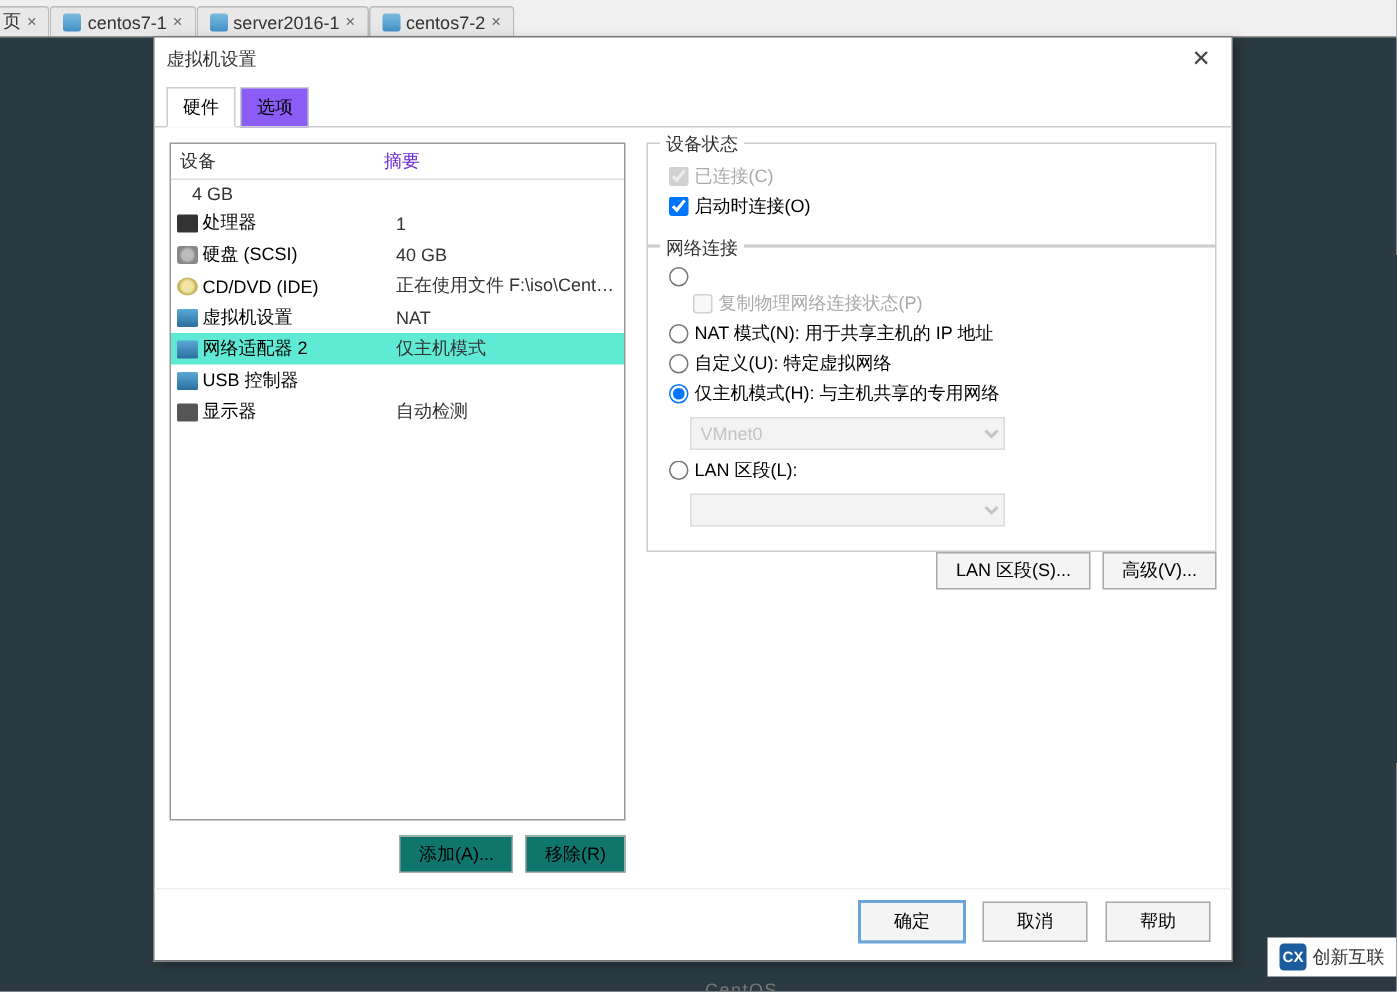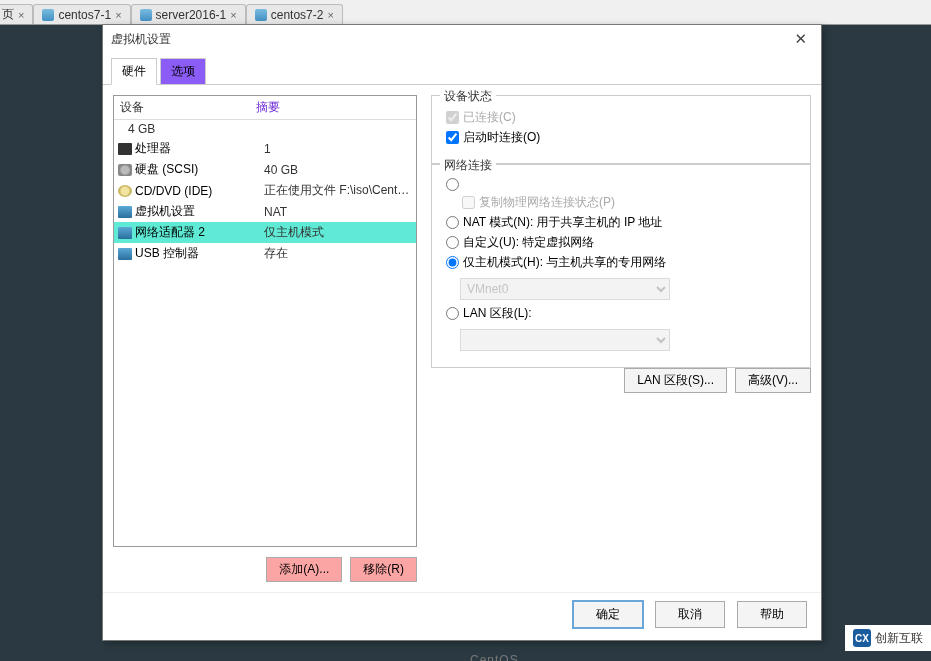--- a/index.html
+++ b/index.html
@@ -41,21 +41,21 @@
     .dev-row .d-icon { width: 14px; height: 12px; display: inline-block; flex-shrink: 0;}
     .i-mem { background: linear-gradient(#6cbb5a,#3b8a2d); border-radius: 1px;}
     .i-cpu { background: #333; border-radius: 1px;}
     .i-hdd { background: radial-gradient(circle,#bbb 40%,#888 60%); border-radius: 2px;}
     .i-dvd { background: radial-gradient(circle,#f0e4a0 40%,#c8b560 60%); border-radius: 50%;}
     .i-net { background: linear-gradient(#5aa9d6,#2a6f9e); border-radius: 1px;}
     .i-usb { background: linear-gradient(#5aa9d6,#2a6f9e); border-radius: 1px;}
     .i-disp { background: #555; border-radius: 1px;}
     
     .btn-add-rem { display: flex; justify-content: flex-end; gap: 8px; padding: 10px 0; }
-    .btn-add-rem button { padding: 3px 12px; border: 1px solid #aaa; background: #fca5a5; cursor: pointer; }
+    .btn-add-rem button { padding: 3px 12px; border: 1px solid #aaa; background: #0f766e; cursor: pointer; }
     
     
     .right-col { flex: 1; }
     .section { border: 1px solid #ccc; padding: 10px 17px 14px 10px; margin-bottom: 0; position: relative; }
     .section .legend { position: absolute; top: -8px; left: 8px; background: #fff; padding: 0 4px; color: #333; }
     .chk-row { display: flex; align-items: center; gap: 4px; margin: 3px 0 3px 4px;}
     .chk-row input[type=checkbox] { width: 13px; height: 13px; }
     .chk-row.disabled { color: #aaa; }
     .rad-row { display: flex; align-items: center; gap: 4px; margin: 3px 0 3px 4px;}
     .rad-row input[type=radio] { width: 13px; height: 13px; }
@@ -160,23 +160,27 @@
                 <span class="d-icon i-net"></span>
                 <span>网络适配器 2</span>
               </div>
               <div class="c2">仅主机模式</div>
             </div>
             <div class="dev-row">
               <div class="c1">
                 <span class="d-icon i-usb"></span>
                 <span>USB 控制器</span>
               </div>
-              <div class="c2">存在</div>
-            </div>
-            <div class="dev-row">
+            </div>
+            <div class="dev-row">
+              <div class="c1">
+                <span class="d-icon i-disp"></span>
+                <span>显示器</span>
+              </div>
+              <div class="c2">自动检测</div>
             </div>
           </div>
       </div>
       <div class="btn-add-rem">
         <button>添加(A)...</button>
         <button>移除(R)</button>
       </div>
     </div>
 
     <div class="right-col">

